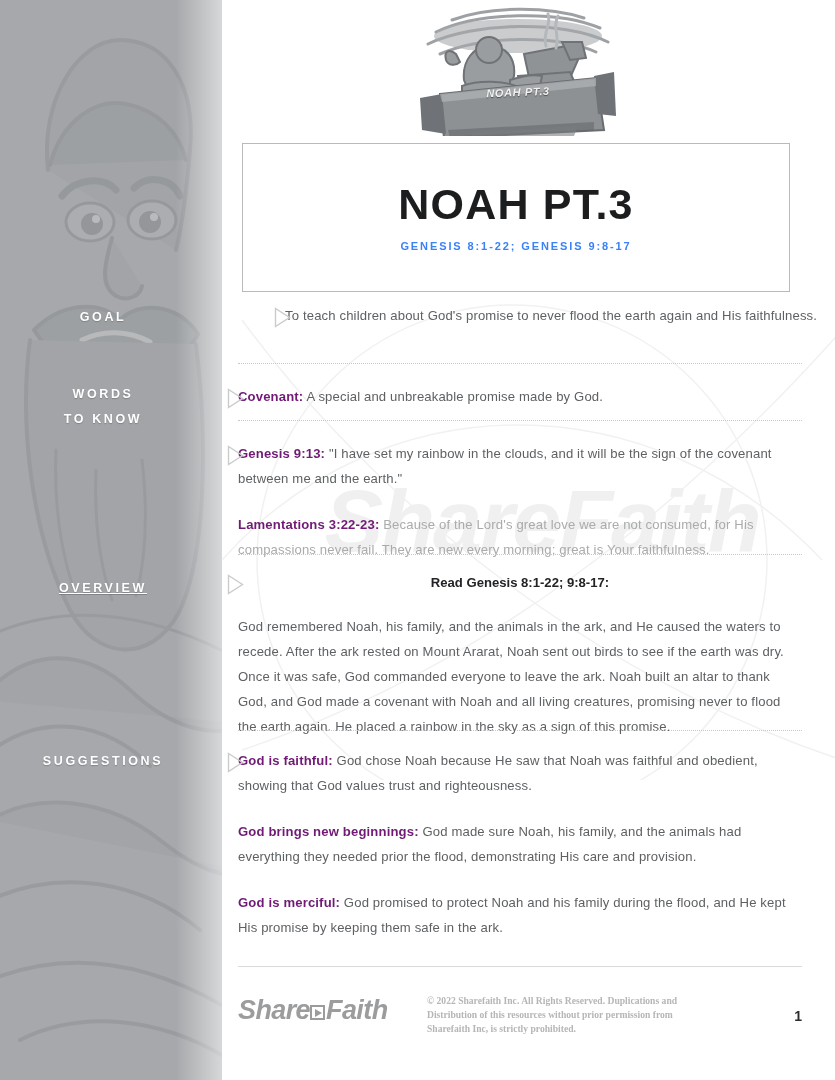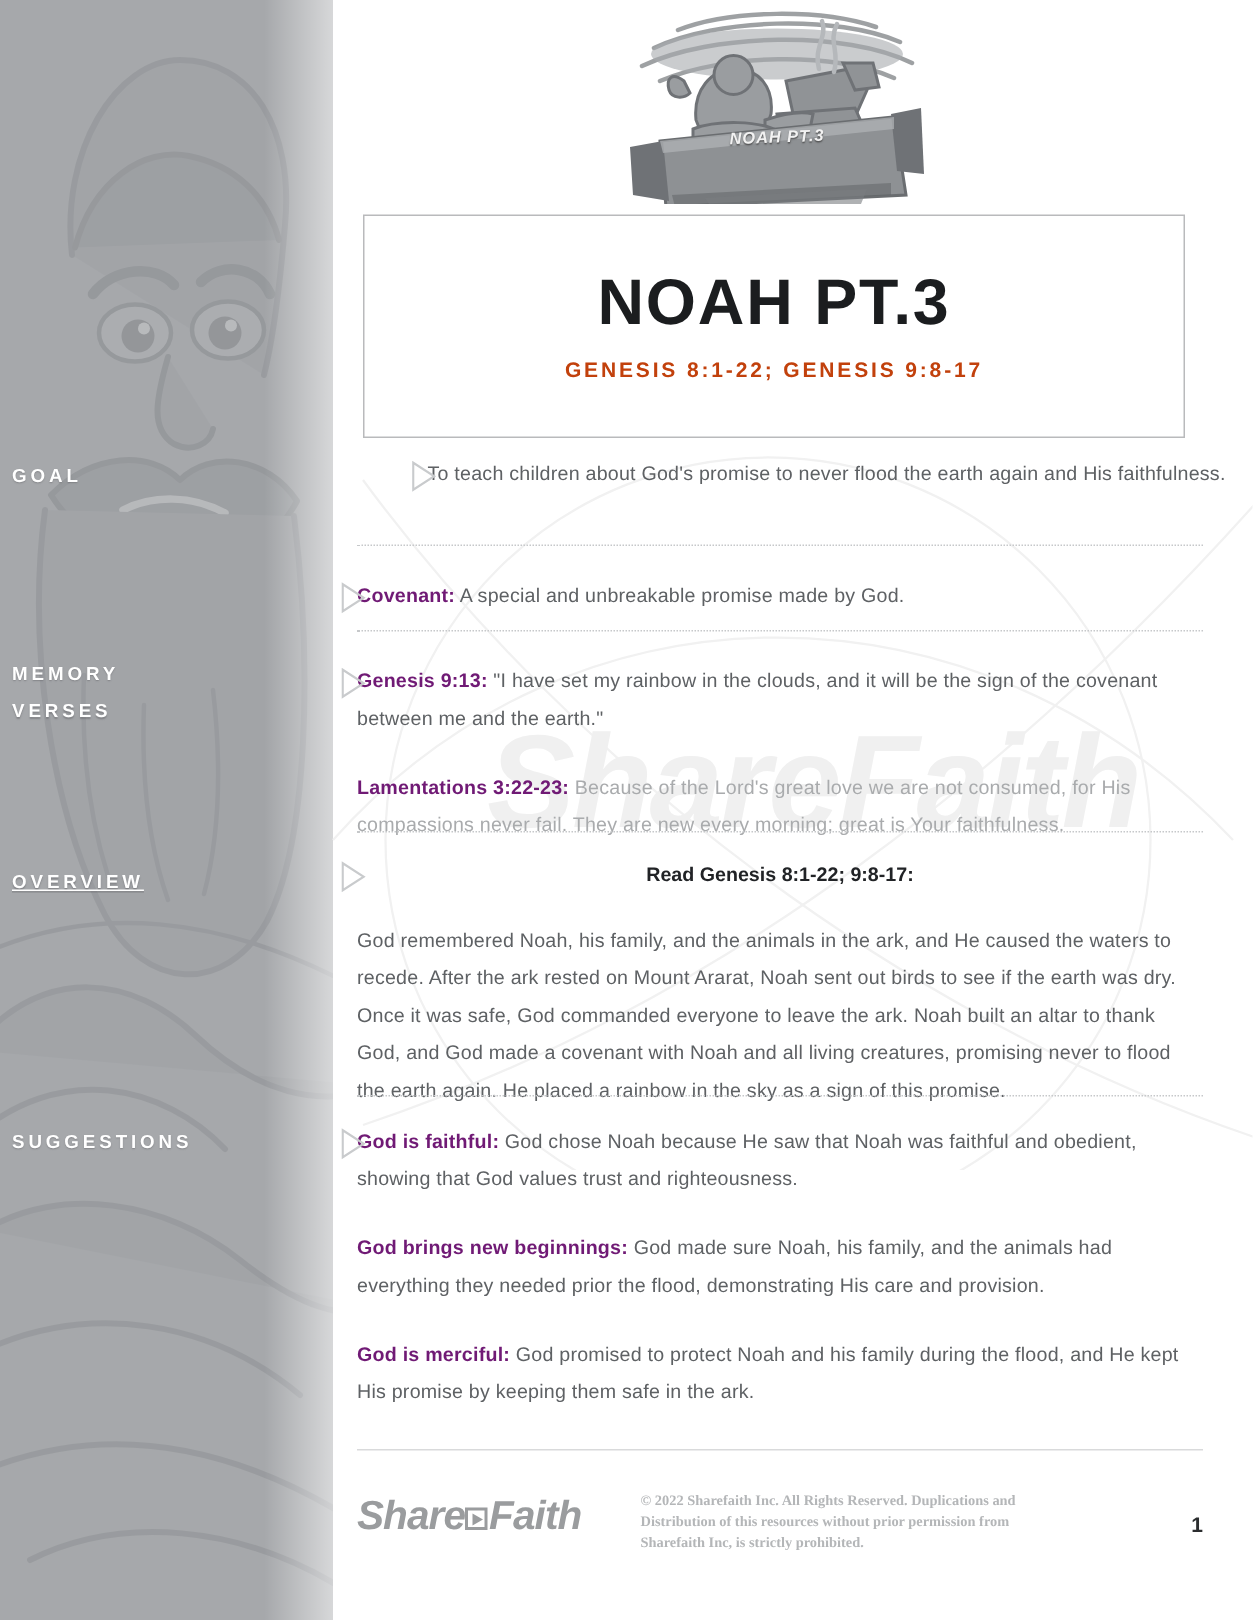--- a/index.html
+++ b/index.html
@@ -21,21 +21,21 @@
   .sidebar-art { position:absolute; inset:0; opacity:.30; }
   .sidebar-fade {
     position:absolute; right:0; top:0; width:46px; height:100%;
     background: linear-gradient(to right, rgba(255,255,255,0), rgba(255,255,255,.55));
     pointer-events:none;
   }
   .side-label {
     position: absolute;
     right: 24px;
     width: 190px;
-    text-align: left;
+    text-align: center;
     color: #ffffff;
     font-size: 12.5px;
     font-weight: 700;
     letter-spacing: 2.6px;
     line-height: 25px;
     text-shadow: 0 1px 1px rgba(90,92,95,.45);
     white-space: pre-line;
   }
 
   
@@ -68,21 +68,21 @@
     border: 1px solid #b9babc; background:#fff;
     display:flex; flex-direction:column;
     align-items:center; justify-content:center;
   }
   .title-main {
     font-size: 43px; font-weight: 800; color:#1b1d1f;
     letter-spacing: 1.2px; line-height: 1;
   }
   .title-sub {
     margin-top: 14px;
-    font-size: 14px; font-weight: 600; color:#c2410c;
+    font-size: 11px; font-weight: 600; color:#3b82f6;
     letter-spacing: 1.9px;
   }
 
   
   .sections { position:absolute; left:0; top:0; width:613px; }
   .sec { position:absolute; left: 16px; width: 564px; }
   .marker {
     position:absolute; left: -27px; top: 4px;
     width: 0; height: 0;
     border-top: 10px solid transparent;
@@ -176,22 +176,22 @@
         <path d="M-10 900 C60 868 140 880 200 930" stroke="#7d8084" stroke-width="4" fill="none"></path>
         <path d="M-10 980 C70 948 150 962 230 1010" stroke="#7d8084" stroke-width="4" fill="none"></path>
         <path d="M20 1040 C80 1010 160 1016 230 1060" stroke="#7d8084" stroke-width="4" fill="none"></path>
 
         <path d="M-20 640 C60 600 150 610 240 660" stroke="#7d8084" stroke-width="3" fill="none"></path>
       </g>
     </svg>
     <div class="sidebar-fade"></div>
 
     <div class="side-label" style="top:305px;">GOAL</div>
-    <div class="side-label" style="top:437px;">MEMORY
-VERSES</div>
+    <div class="side-label" style="top:382px;">WORDS
+TO KNOW</div>
     <div class="side-label" style="top:576px;text-decoration:underline;">OVERVIEW</div>
     <div class="side-label" style="top:749px;">SUGGESTIONS</div>
   </div>
 
   <div class="content">
 
     <svg class="wm-arcs" width="700" height="520">
       <g fill="none" stroke="#f1f1f1" stroke-width="1.5">
         <circle cx="330" cy="300" r="255"></circle>
         <path d="M60 60 C200 250 420 420 660 500"></path>

